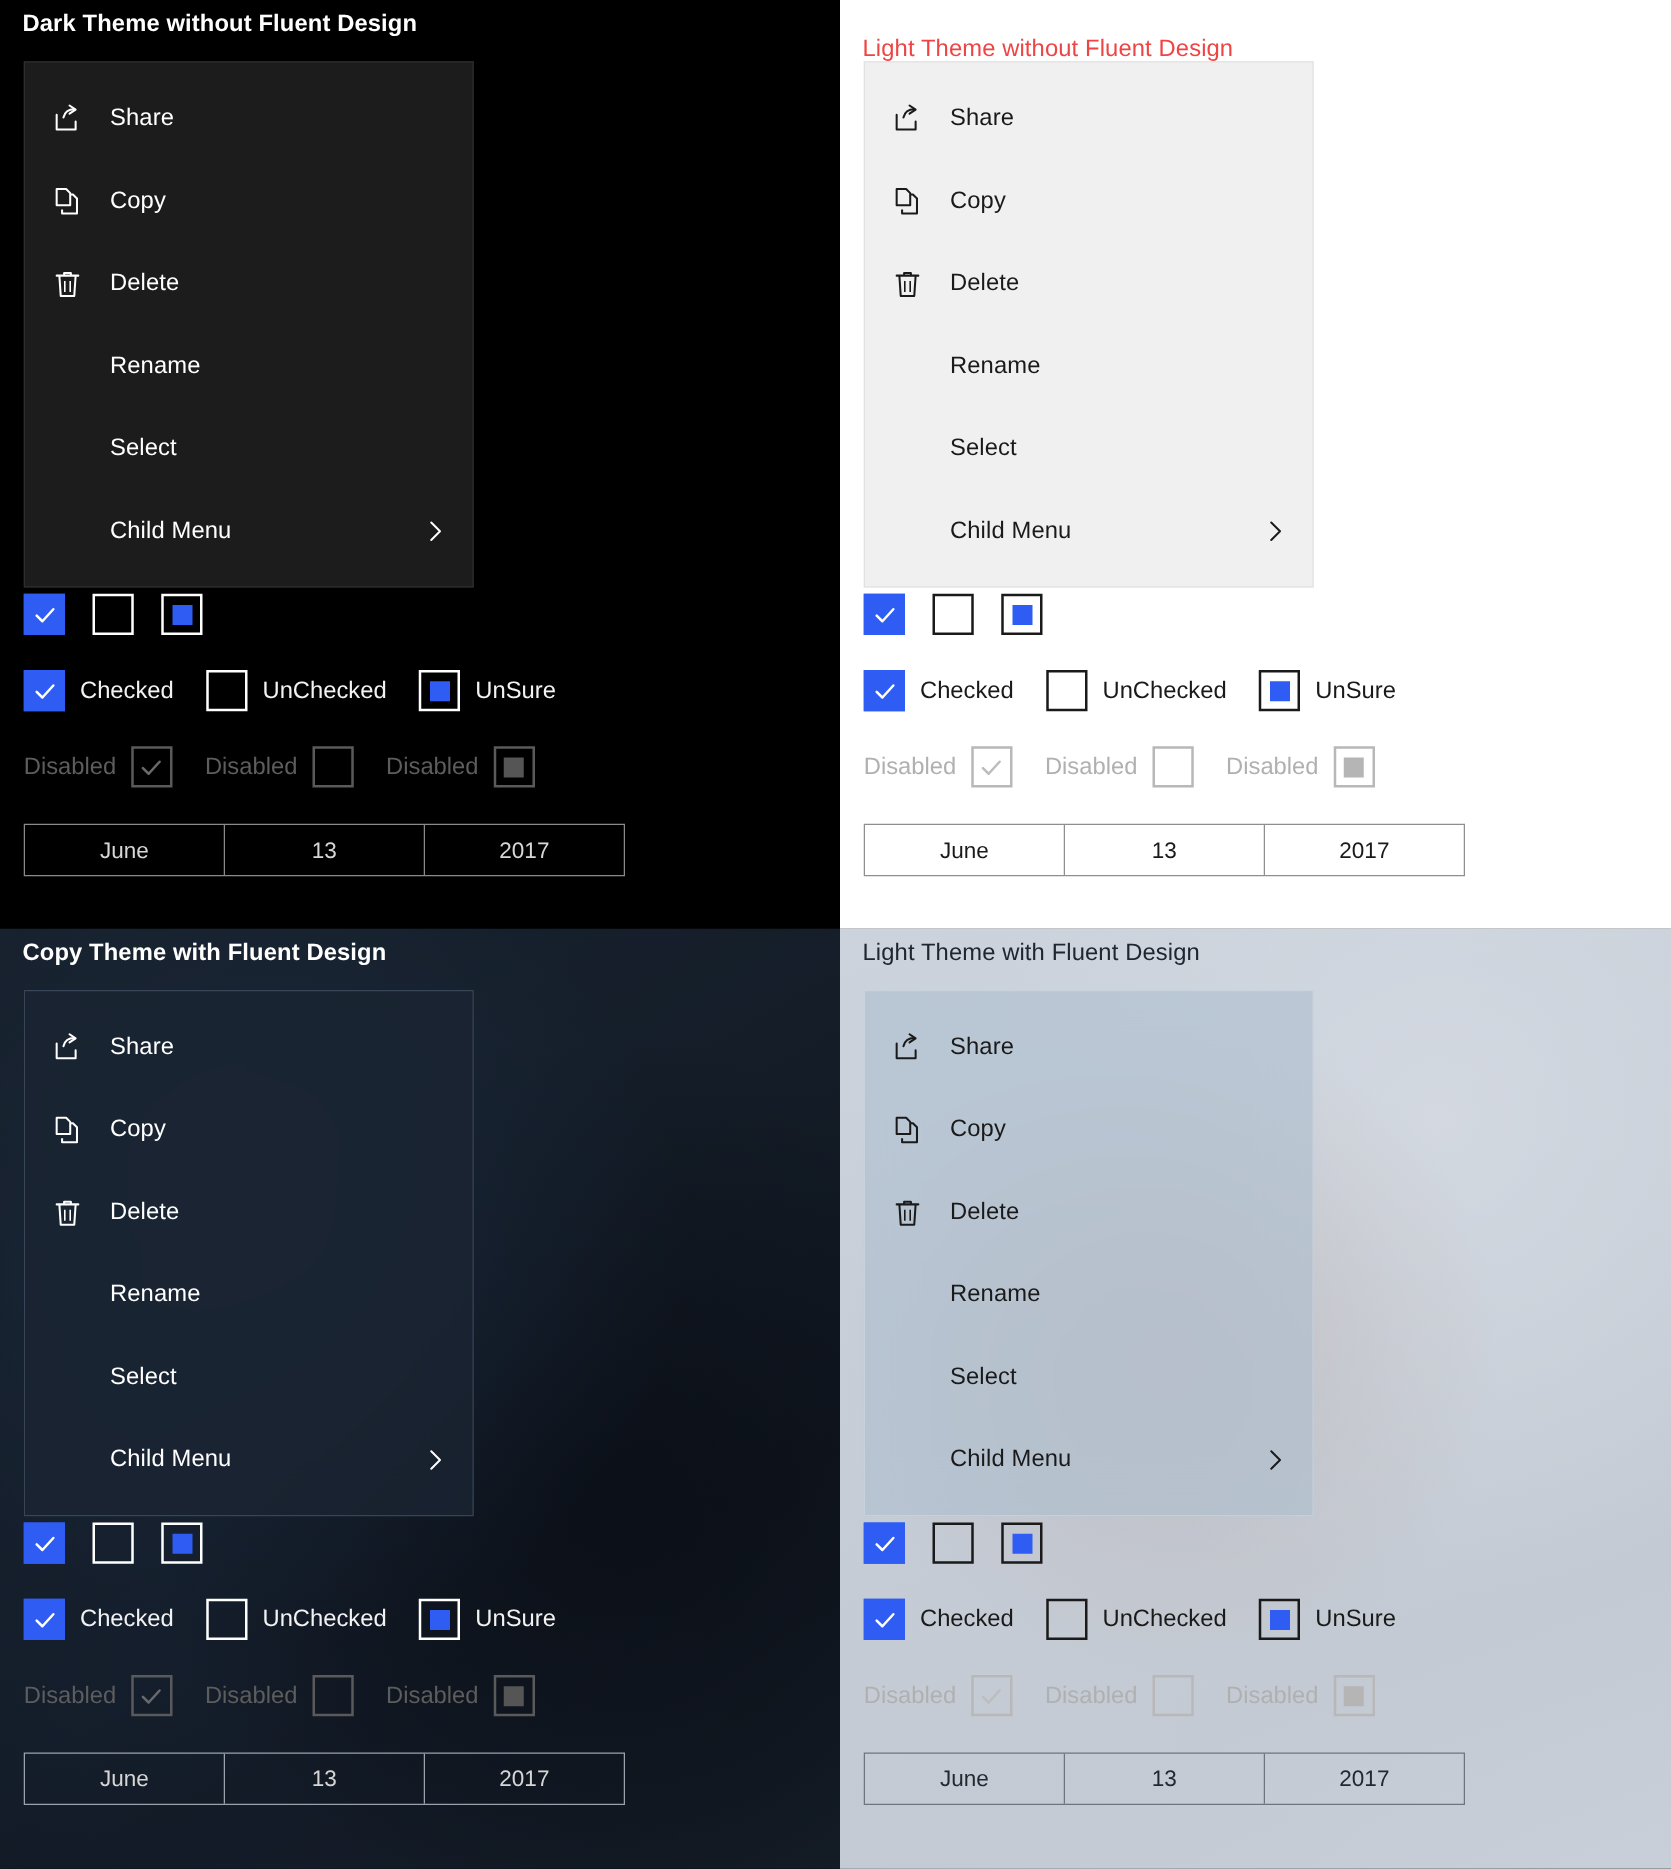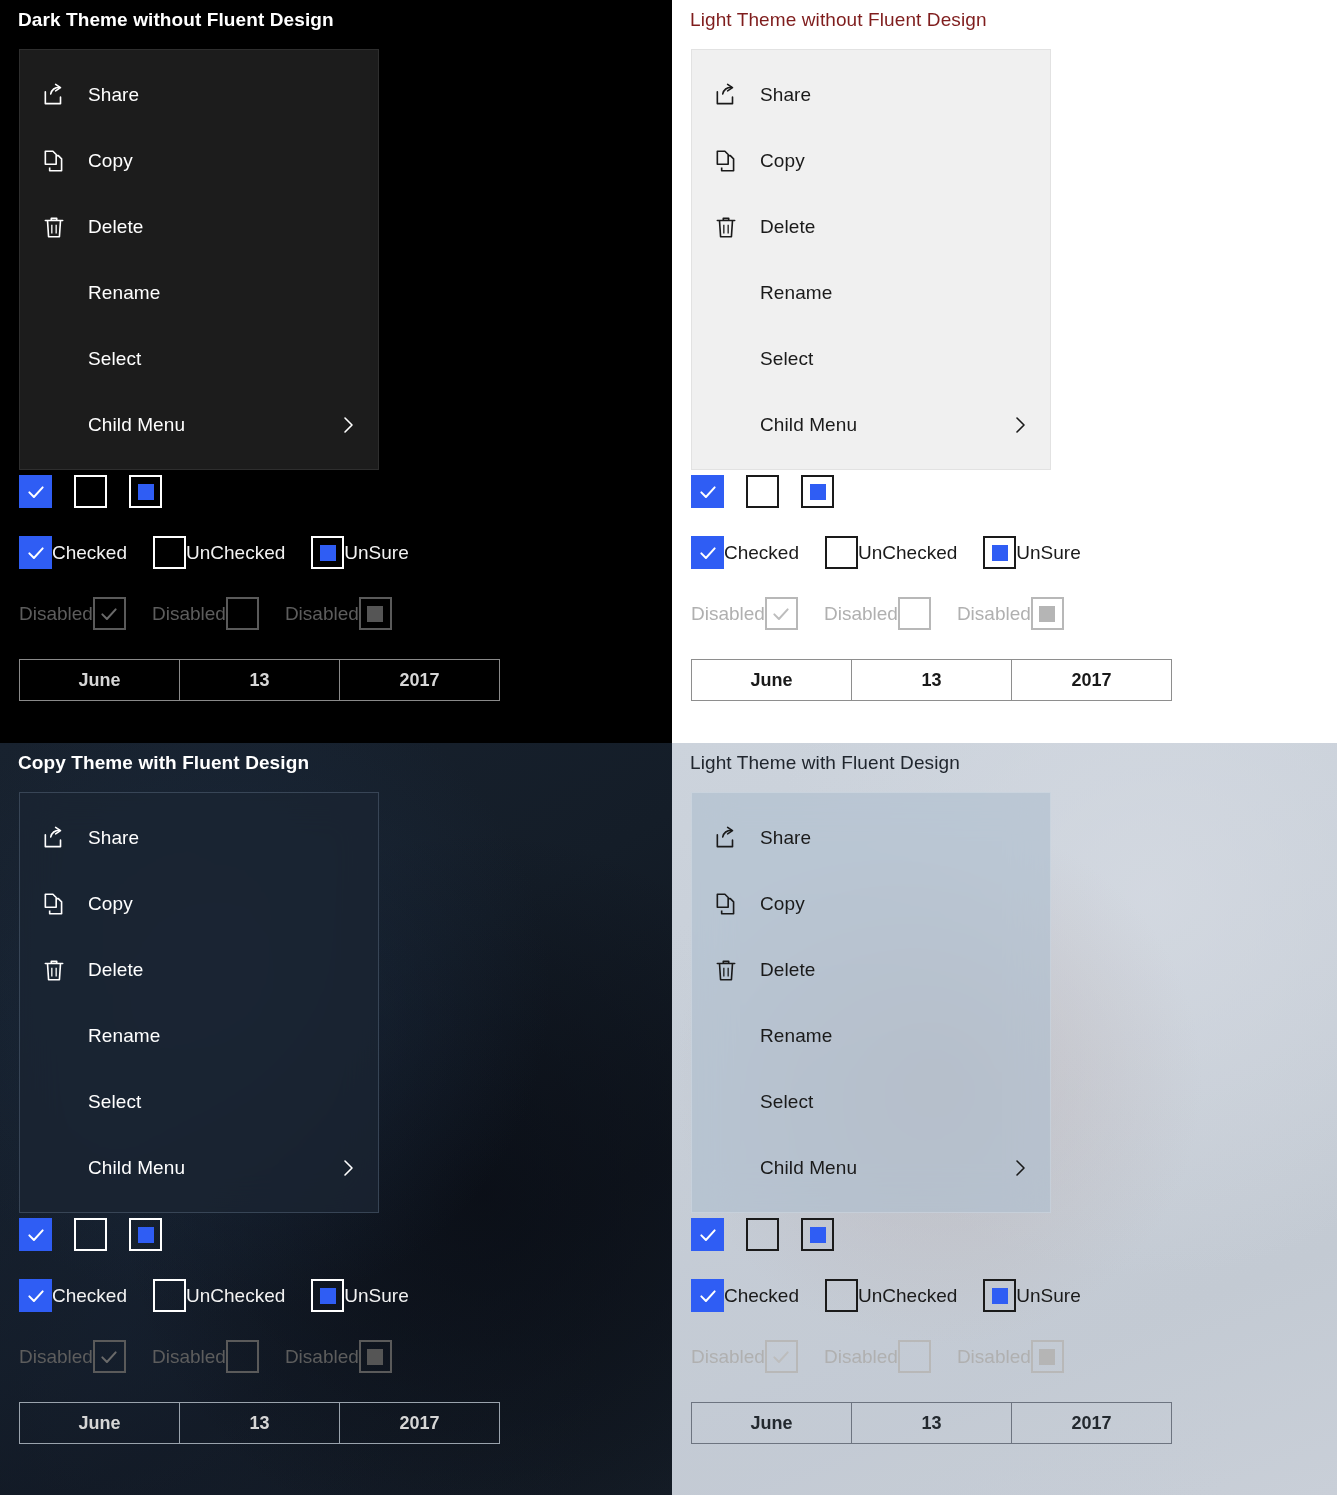--- a/index.html
+++ b/index.html
@@ -34,21 +34,21 @@
       radial-gradient(circle at 15% 85%, rgba(196,203,213,0.7) 0%, rgba(200,206,216,0) 55%),
       linear-gradient(160deg,#ccd3dc 0%,#c7ced7 45%,#c3cad3 75%,#c9cfd8 100%);
   }
 
   
   .sec-title{
     position:absolute;left:18px;top:9px;
     font-size:19px;letter-spacing:0.1px;white-space:nowrap;
   }
   .t-light-text{color:#ffffff;font-weight:600;}
-  .t-dark-text{color:#7f1d1d;font-weight:400;}
+  .t-dark-text{color:#ef4444;font-weight:400;margin-top:20px;}
   .t-dark-text-l{color:#20262e;font-weight:400;}
 
   
   .menu{
     position:absolute;left:19px;top:49px;width:360px;
     box-sizing:border-box;
     padding:12px 0 11px 0;
   }
   .menu-dark{background:#1c1c1c;border:1px solid #2e2e2e;}
   .menu-light{background:#f0f0f0;border:1px solid #e2e2e2;}
@@ -94,21 +94,21 @@
   .cbx .tick{width:20px;height:20px;}
   .cbx .tick path{stroke:#ffffff;stroke-width:2.4;fill:none;stroke-linecap:round;stroke-linejoin:round;}
 
   .cbx.dis-dark{border:2px solid #5a5a5a;background:transparent;}
   .cbx.dis-light{border:2px solid #b8b8b8;background:transparent;}
   .cbx.dis-dark .tick path{stroke:#6a6a6a;}
   .cbx.dis-light .tick path{stroke:#bdbdbd;}
   .cbx.dis-dark .inner{width:16px;height:16px;background:#555555;}
   .cbx.dis-light .inner{width:16px;height:16px;background:#b5b5b5;}
 
-  .cb-pair{display:flex;align-items:center;justify-content:space-between;}
+  .cb-pair{display:flex;align-items:center;gap:12px;justify-content:space-between;}
   .cb-gap{width:26px;}
   .cb-label{font-size:19px;white-space:nowrap;}
   .lbl-on-dark{color:#f2f2f2;}
   .lbl-on-light{color:#1a1a1a;}
   .lbl-dis-dark{color:#5d5d5d;}
   .lbl-dis-light{color:#b0b0b0;}
 
   
   .datepicker{
     position:absolute;left:19px;top:659px;width:481px;height:42px;
@@ -123,21 +123,21 @@
     font-size:18px;box-sizing:border-box;
   }
   .dp-seg + .dp-seg{border-left:1px solid currentColor;}
   .dp-dark .dp-seg,.dp-dark-fluent .dp-seg{color:#d6d6d6;}
   .dp-light .dp-seg{color:#1a1a1a;}
   .dp-light-fluent .dp-seg{color:#23292f;}
   .dp-dark .dp-seg + .dp-seg{border-left-color:#8a8a8a;}
   .dp-dark-fluent .dp-seg + .dp-seg{border-left-color:#9aa3ad;}
   .dp-light .dp-seg + .dp-seg{border-left-color:#8e8e8e;}
   .dp-light-fluent .dp-seg + .dp-seg{border-left-color:#6d7480;}
-  .dp-seg span{pointer-events:none;font-weight:bold;}
+  .dp-seg span{pointer-events:none;}
 </style>
 </head>
 <body>
 
 <div class="grid">
 
   <div class="quad q-dark-plain on-dark">
     <div class="sec-title t-light-text">Dark Theme without Fluent Design</div>
 
     <div class="menu menu-dark">

